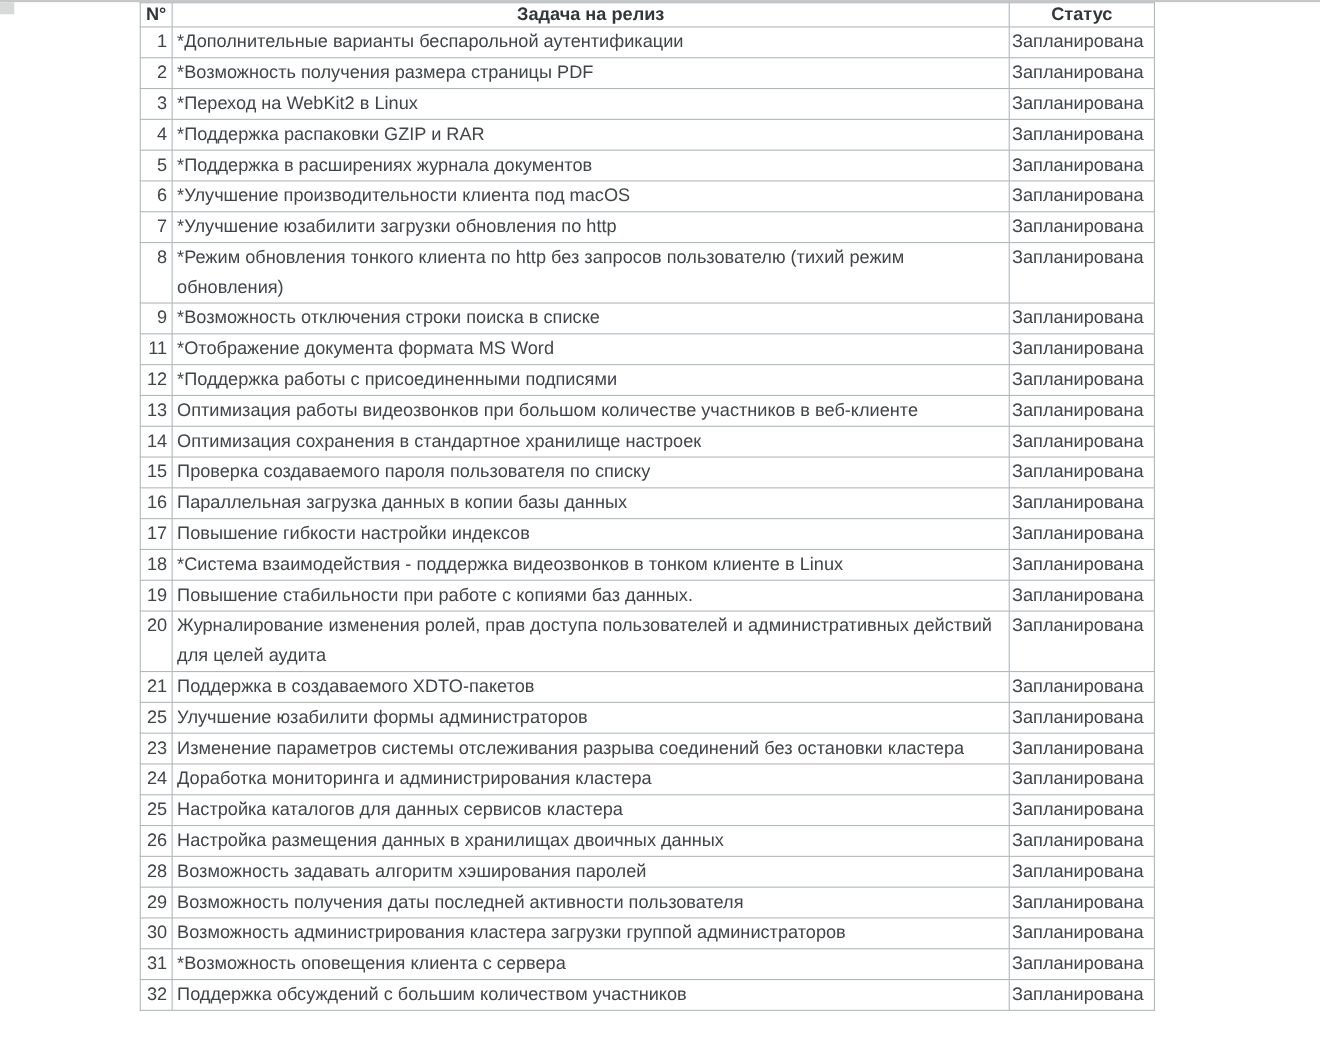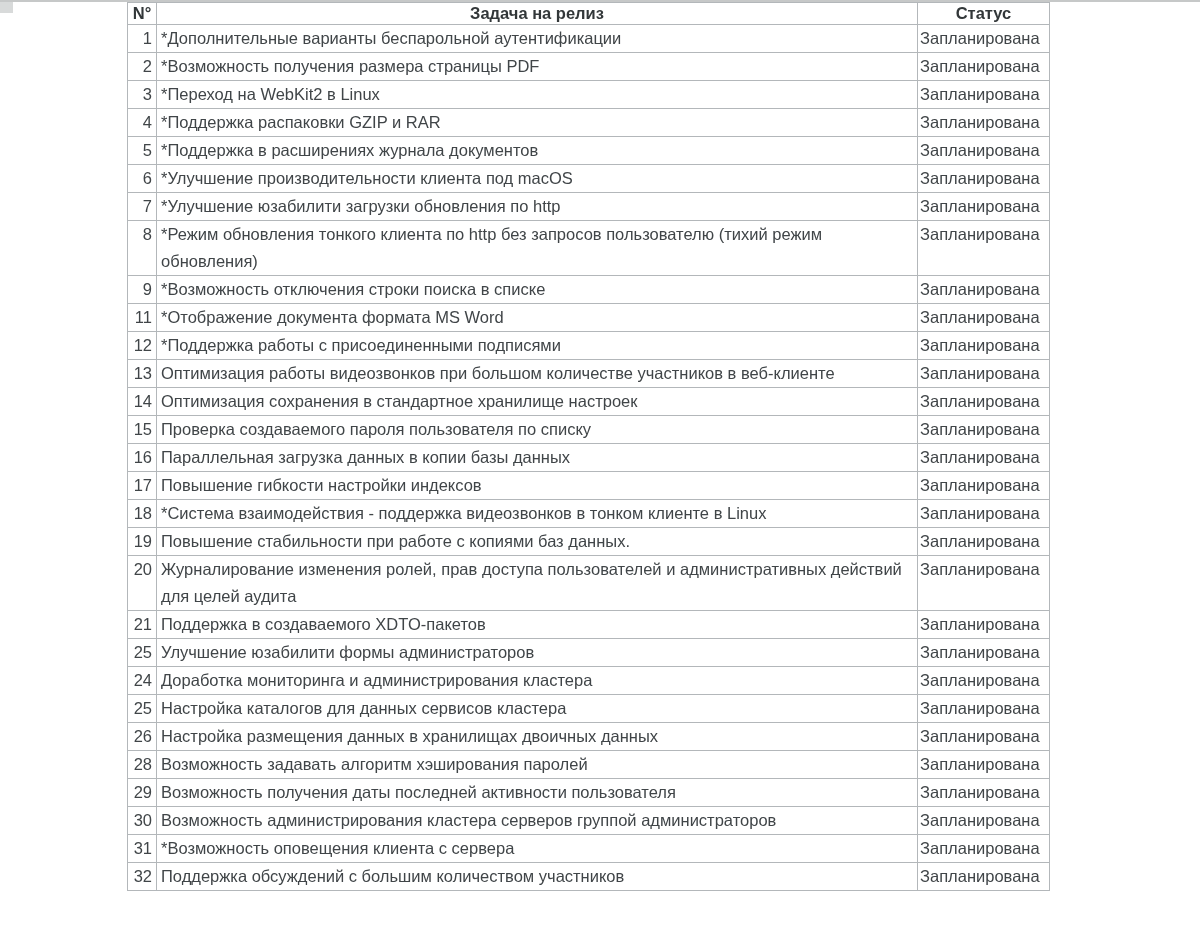--- a/index.html
+++ b/index.html
@@ -180,20 +180,25 @@
         <td class="cell-num">21</td>
         <td class="cell-task">Поддержка в создаваемого XDTO-пакетов</td>
         <td class="cell-status">Запланирована</td>
       </tr>
       <tr>
         <td class="cell-num">25</td>
         <td class="cell-task">Улучшение юзабилити формы администраторов</td>
         <td class="cell-status">Запланирована</td>
       </tr>
       <tr>
+        <td class="cell-num">23</td>
+        <td class="cell-task">Изменение параметров системы отслеживания разрыва соединений без остановки кластера</td>
+        <td class="cell-status">Запланирована</td>
+      </tr>
+      <tr>
         <td class="cell-num">24</td>
         <td class="cell-task">Доработка мониторинга и администрирования кластера</td>
         <td class="cell-status">Запланирована</td>
       </tr>
       <tr>
         <td class="cell-num">25</td>
         <td class="cell-task">Настройка каталогов для данных сервисов кластера</td>
         <td class="cell-status">Запланирована</td>
       </tr>
       <tr>
@@ -206,21 +211,21 @@
         <td class="cell-task">Возможность задавать алгоритм хэширования паролей</td>
         <td class="cell-status">Запланирована</td>
       </tr>
       <tr>
         <td class="cell-num">29</td>
         <td class="cell-task">Возможность получения даты последней активности пользователя</td>
         <td class="cell-status">Запланирована</td>
       </tr>
       <tr>
         <td class="cell-num">30</td>
-        <td class="cell-task">Возможность администрирования кластера серверов группой администраторов</td>
+        <td class="cell-task">Возможность администрирования кластера загрузки группой администраторов</td>
         <td class="cell-status">Запланирована</td>
       </tr>
       <tr>
         <td class="cell-num">31</td>
         <td class="cell-task">*Возможность оповещения клиента с сервера</td>
         <td class="cell-status">Запланирована</td>
       </tr>
       <tr>
         <td class="cell-num">32</td>
         <td class="cell-task">Поддержка обсуждений с большим количеством участников</td>

